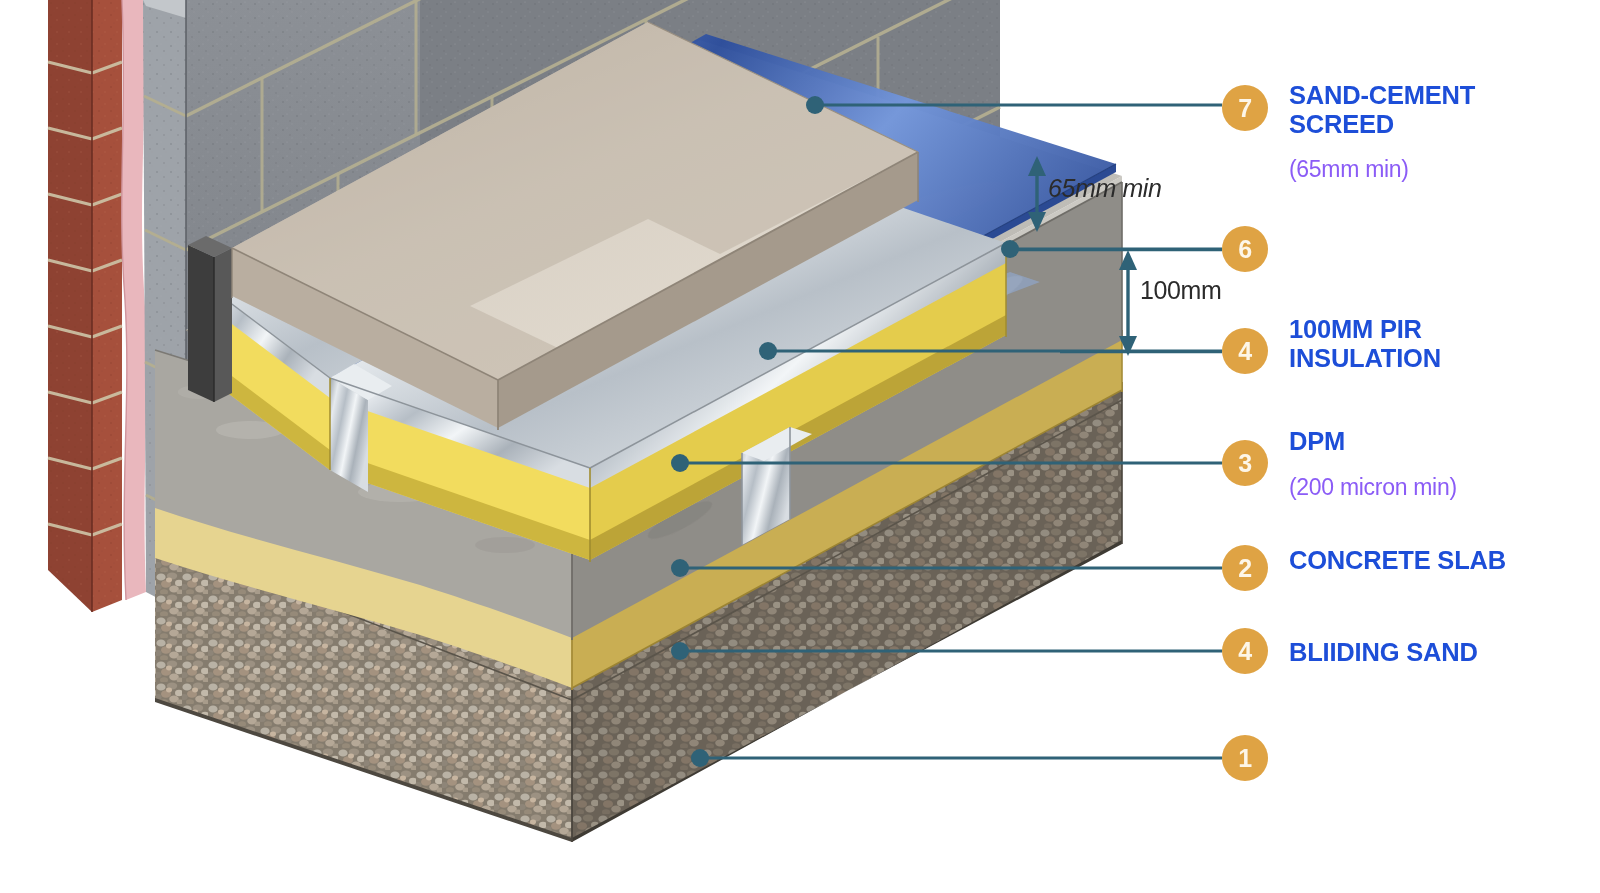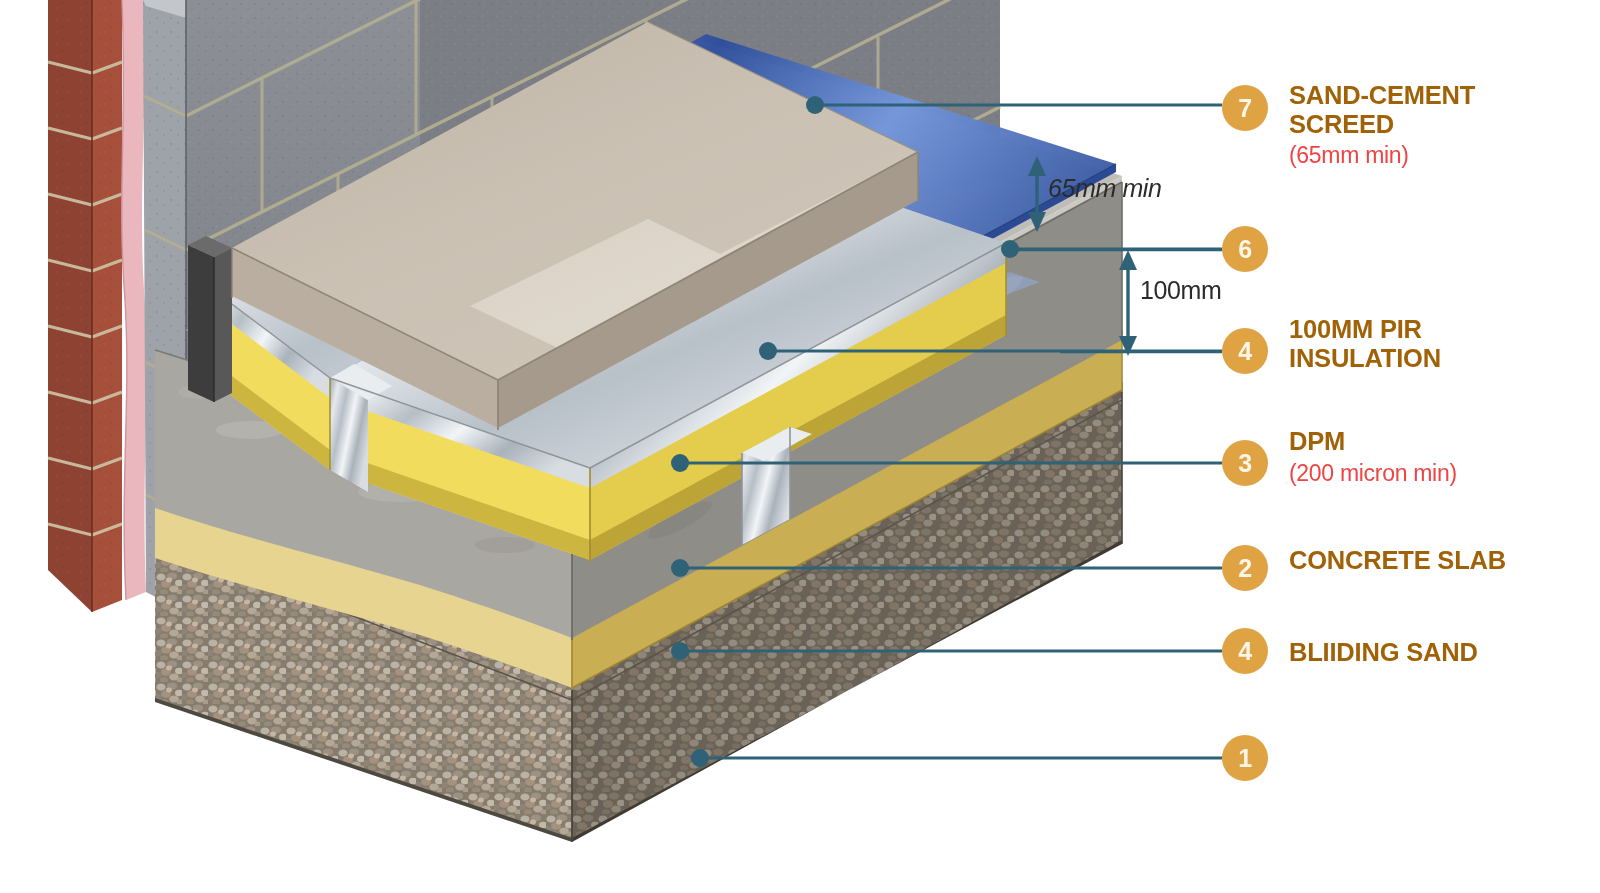--- a/index.html
+++ b/index.html
@@ -50,35 +50,35 @@
     justify-content: center;
     line-height: 1;
     font-family: "Liberation Sans", sans-serif;
     letter-spacing: -0.5px;
   }
   .label-text {
     margin-left: 21px;
     padding-top: 1px;
   }
   .label-title {
-    color: #a16207;
+    color: #1d4ed8;
     font-weight: bold;
     font-size: 25.5px;
     line-height: 1.12;
     letter-spacing: -0.2px;
     white-space: pre-line;
     font-family: "Liberation Sans", sans-serif;
     text-transform: uppercase;
   }
   .label-sub {
-    color: #ef4444;
+    color: #8b5cf6;
     font-weight: normal;
     font-size: 23px;
     line-height: 1.18;
-    margin-top: 4px;
+    margin-top: 18px;
     letter-spacing: -0.3px;
   }
   
   .dim {
     position: absolute;
     color: #2b2b2b;
     font-size: 25px;
     letter-spacing: -0.4px;
     font-family: "Liberation Sans", sans-serif;
     white-space: nowrap;

